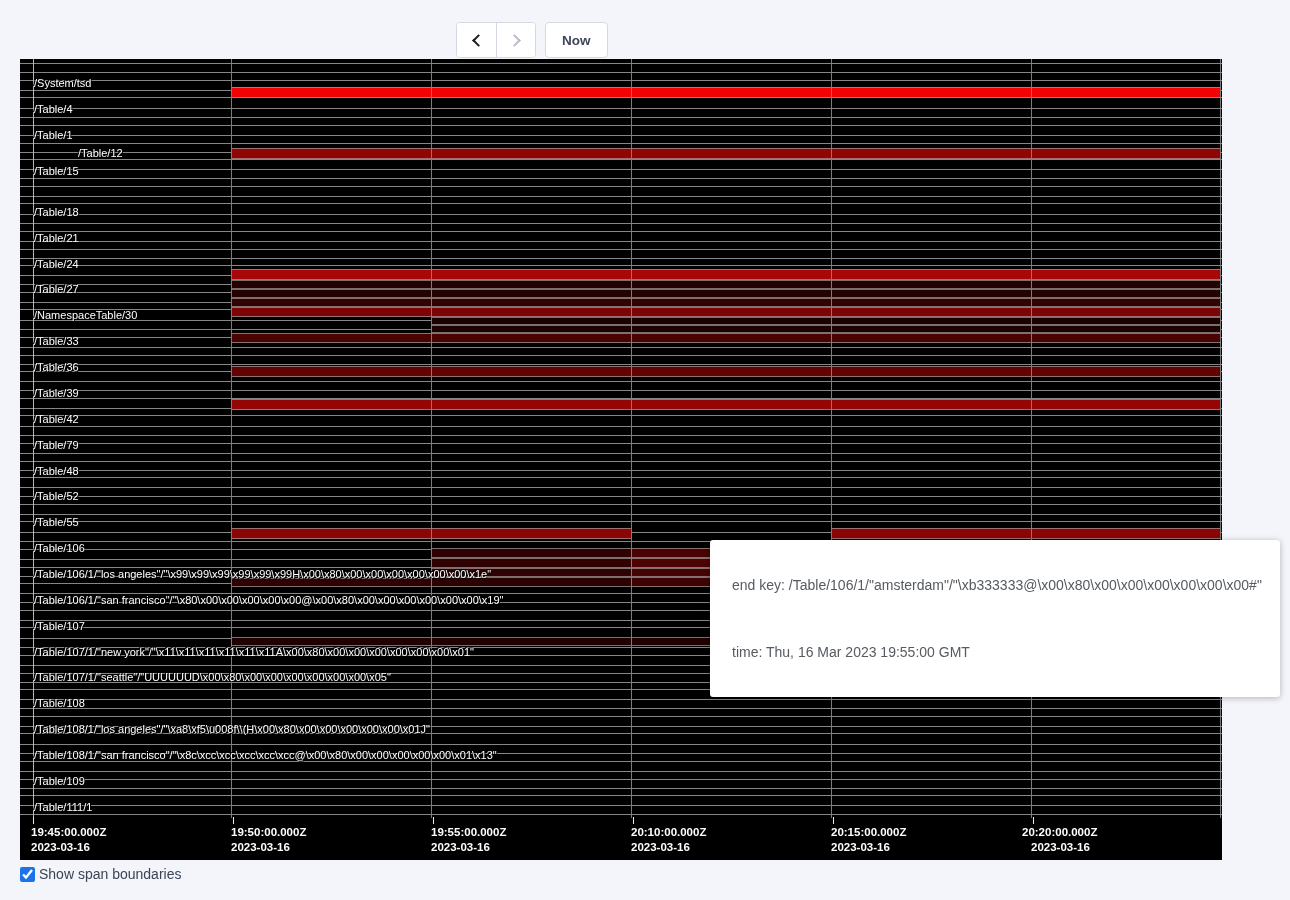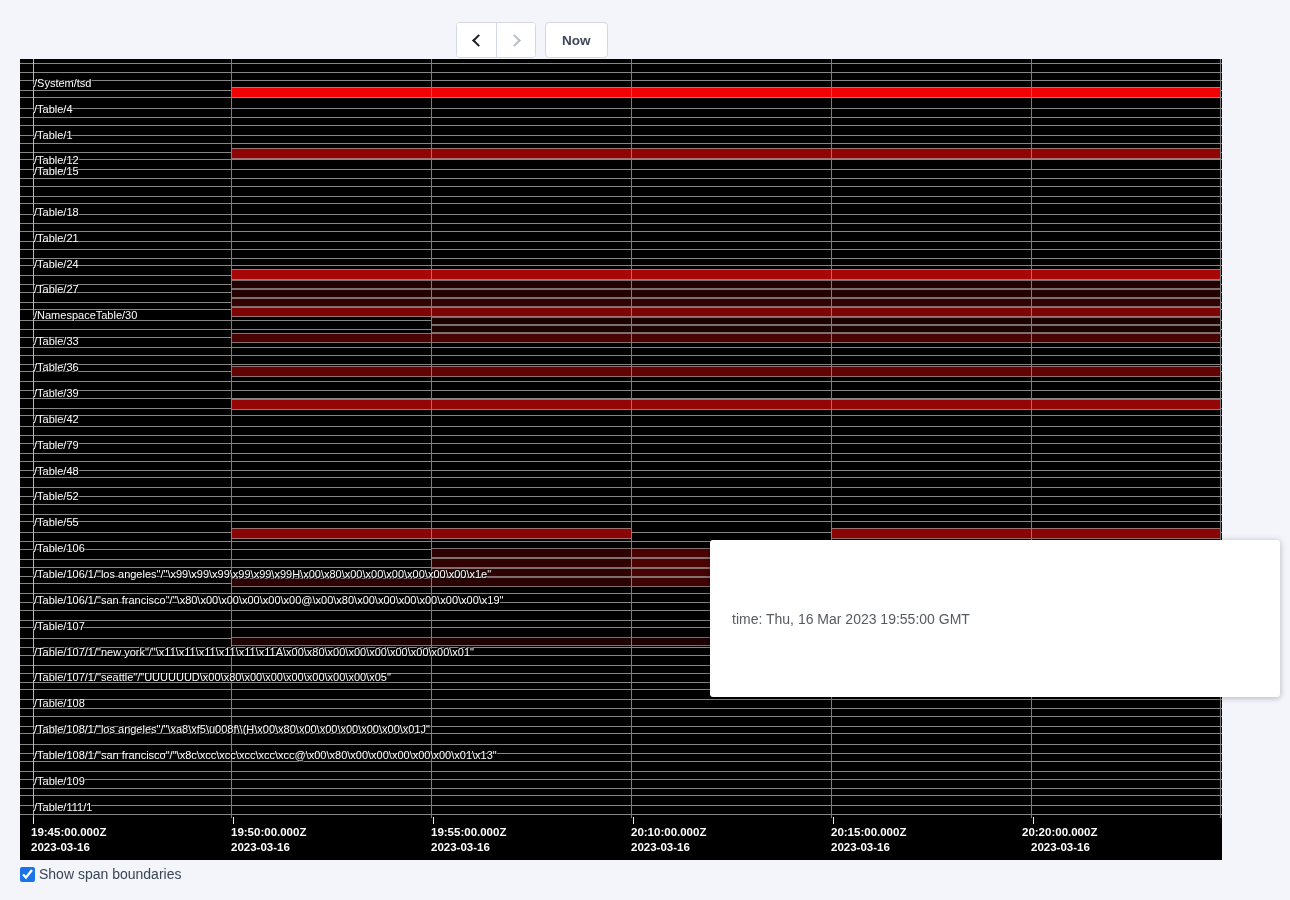--- a/index.html
+++ b/index.html
@@ -205,21 +205,21 @@
     <div class="vline" style="left: 211px; height: 759px;"></div>
     <div class="vline" style="left: 411px; height: 759px;"></div>
     <div class="vline" style="left: 611px; height: 759px;"></div>
     <div class="vline" style="left: 811px; height: 759px;"></div>
     <div class="vline" style="left: 1011px; height: 759px;"></div>
     <div class="vline" style="left: 13px; height: 759px; background: rgba(200, 200, 200, 0.9);"></div>
     <div class="vline" style="left: 1200px; height: 759px;"></div>
     <div class="rowlabel" style="top: 18px;">/System/tsd</div>
     <div class="rowlabel" style="top: 44px;">/Table/4</div>
     <div class="rowlabel" style="top: 70px;">/Table/1</div>
-    <div class="rowlabel" style="top: 95px;">/Table/12</div>
+    <div class="rowlabel" style="top: 88px; margin-left: 44px;">/Table/12</div>
     <div class="rowlabel" style="top: 106px;">/Table/15</div>
     <div class="rowlabel" style="top: 147px;">/Table/18</div>
     <div class="rowlabel" style="top: 173px;">/Table/21</div>
     <div class="rowlabel" style="top: 199px;">/Table/24</div>
     <div class="rowlabel" style="top: 224px;">/Table/27</div>
     <div class="rowlabel" style="top: 250px;">/NamespaceTable/30</div>
     <div class="rowlabel" style="top: 276px;">/Table/33</div>
     <div class="rowlabel" style="top: 302px;">/Table/36</div>
     <div class="rowlabel" style="top: 328px;">/Table/39</div>
     <div class="rowlabel" style="top: 354px;">/Table/42</div>
@@ -252,19 +252,20 @@
     <div class="axis-label" style="left: 611px; top: 781px;">2023-03-16</div>
     <div class="tickmark" style="left: 813px; top: 758px;"></div>
     <div class="axis-label" style="left: 811px; top: 766px;">20:15:00.000Z</div>
     <div class="axis-label" style="left: 811px; top: 781px;">2023-03-16</div>
     <div class="tickmark" style="left: 1013px; top: 758px;"></div>
     <div class="axis-label" style="left: 1002px; top: 766px;">20:20:00.000Z</div>
     <div class="axis-label" style="left: 1011px; top: 781px;">2023-03-16</div>
   </div>
 
 <div class="tooltip">
+  <div>end key: /Table/106/1/"amsterdam"/"\xb333333@\x00\x80\x00\x00\x00\x00\x00\x00#"</div>
   <div>time: Thu, 16 Mar 2023 19:55:00 GMT</div>
 </div>
 
 <div class="footer">
   <input type="checkbox" id="spanBoundaries" checked="" style="">
   <label for="spanBoundaries">Show span boundaries</label>
 </div>
 
 </body></html>

